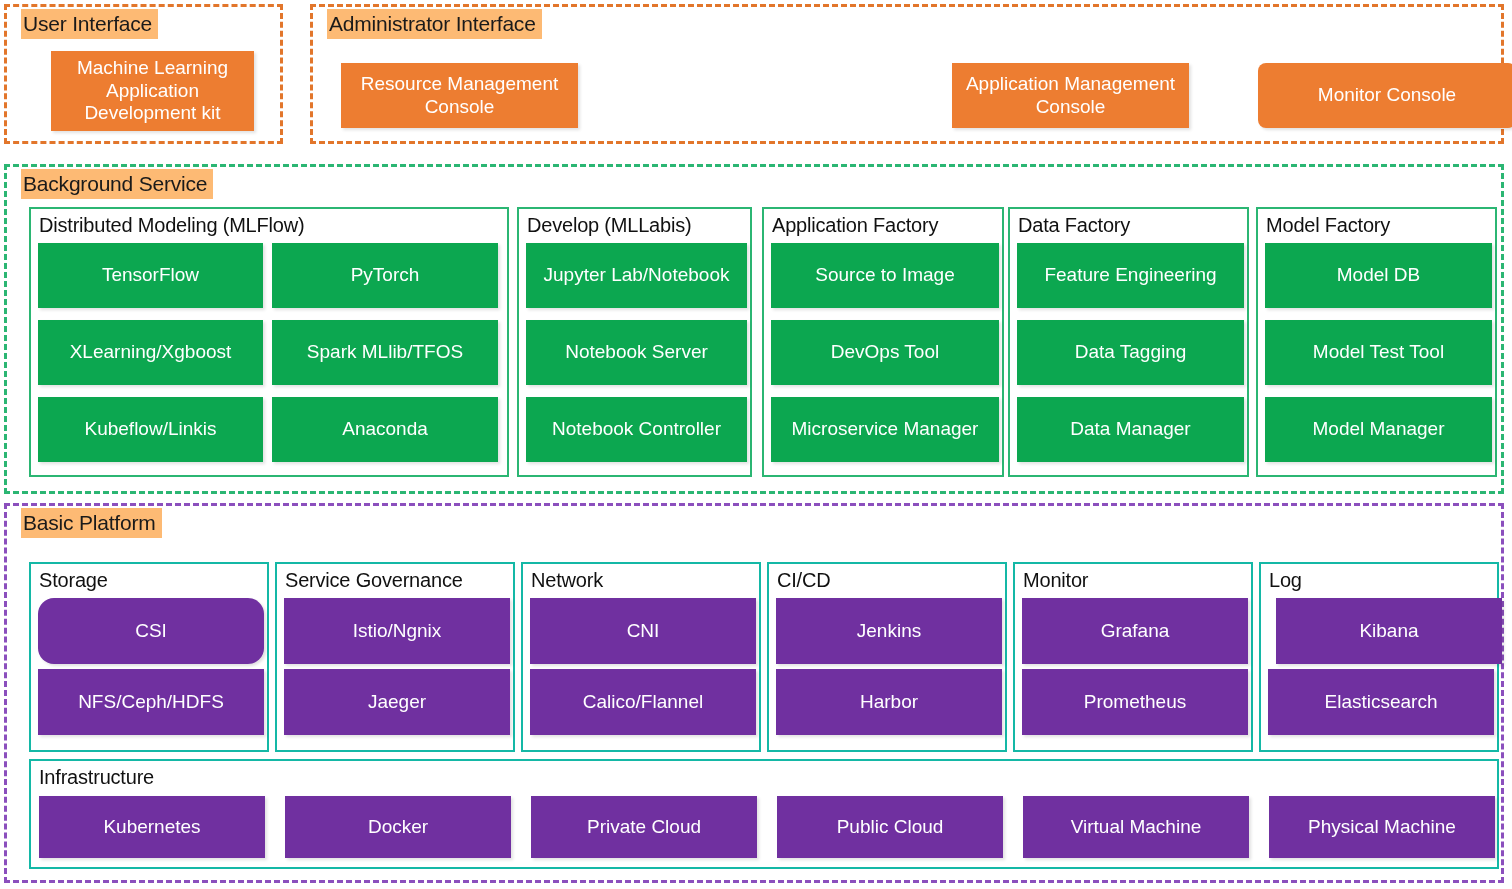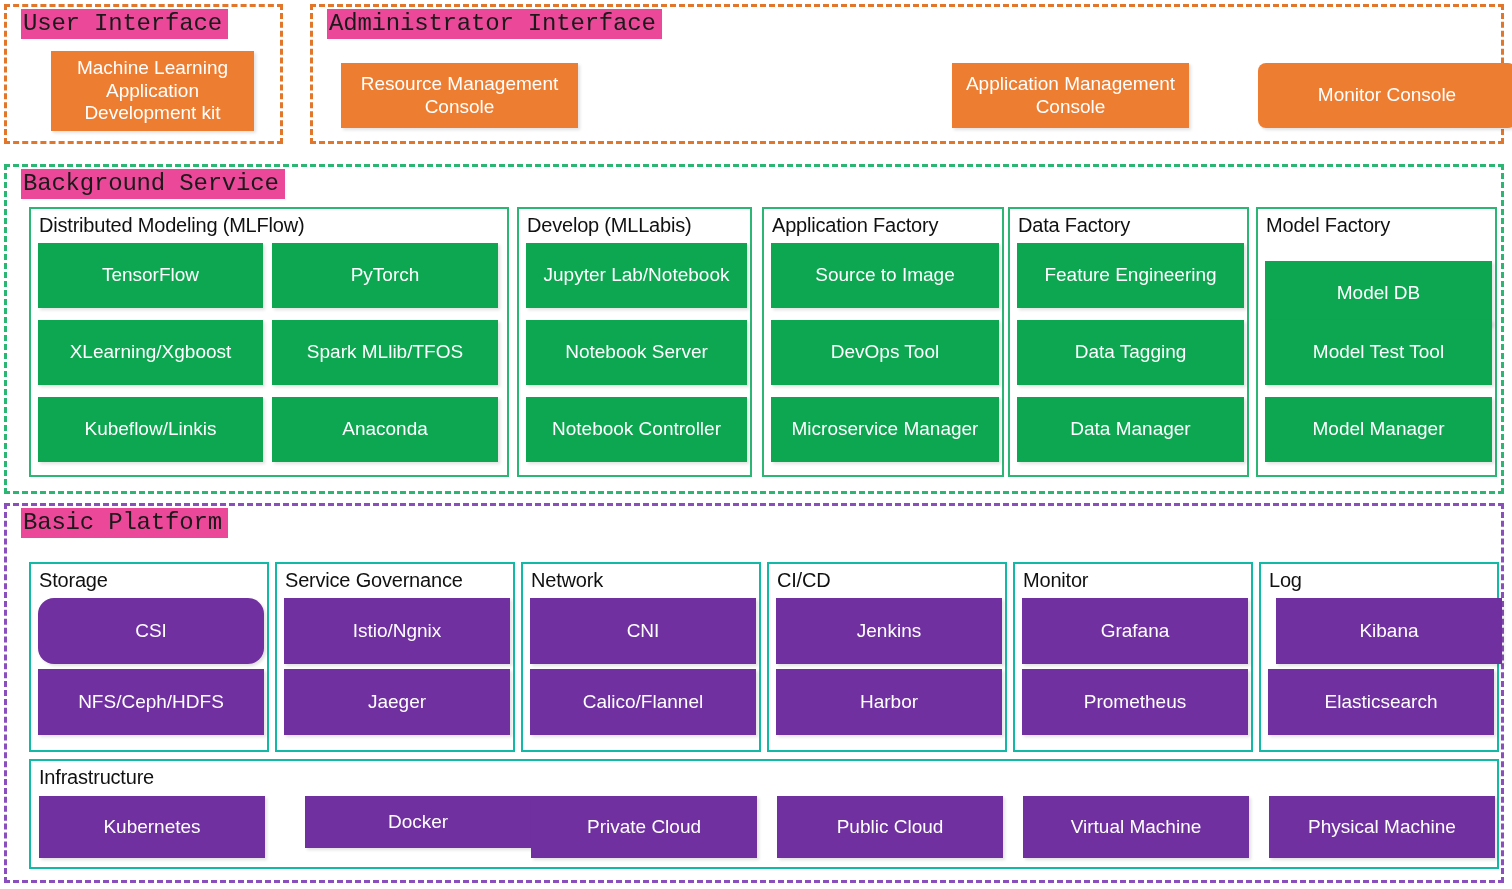--- a/index.html
+++ b/index.html
@@ -22,28 +22,27 @@
     background: #ffffff;
   }
   .band-orange { border: 3px dashed #E2762B; }
   .band-green  { border: 3px dashed #2BB673; }
   .band-purple { border: 3px dashed #8B4FBD; }
 
   .band-title {
     position: absolute;
     top: 2px;
     left: 14px;
-    font-size: 24px;
+    font-size: 21px;
     color: #1a1a1a;
-    background: #ec4899;
+    background: #fdba74;
     padding: 0 6px 0 2px;
     line-height: 30px;
     white-space: nowrap;
     letter-spacing: -0.2px;
-    font-family: Liberation Mono, monospace;
   }
 
   
   .panel {
     position: absolute;
     box-sizing: border-box;
     background: #ffffff;
   }
   .panel-green  { border: 2px solid #2BB673; }
   .panel-purple { border: 2px solid #14b8a6; }
@@ -121,21 +120,21 @@
 
   <div class="panel panel-green" style="left:1001px; top:40px; width:241px; height:270px;">
     <div class="panel-title">Data Factory</div>
     <div class="tile tile-green" style="left:7px; top:34px; width:227px; height:65px;">Feature Engineering</div>
     <div class="tile tile-green" style="left:7px; top:111px; width:227px; height:65px;">Data Tagging</div>
     <div class="tile tile-green" style="left:7px; top:188px; width:227px; height:65px;">Data Manager</div>
   </div>
 
   <div class="panel panel-green" style="left:1249px; top:40px; width:241px; height:270px;">
     <div class="panel-title">Model Factory</div>
-    <div class="tile tile-green" style="left:7px; top:34px; width:227px; height:65px;margin-top:18px;">Model DB</div>
+    <div class="tile tile-green" style="left:7px; top:34px; width:227px; height:65px;">Model DB</div>
     <div class="tile tile-green" style="left:7px; top:111px; width:227px; height:65px;">Model Test Tool</div>
     <div class="tile tile-green" style="left:7px; top:188px; width:227px; height:65px;">Model Manager</div>
   </div>
 </div>
 
 <div class="band band-purple" style="left:4px; top:503px; width:1500px; height:380px;">
   <div class="band-title">Basic Platform</div>
 
   <div class="panel panel-purple" style="left:22px; top:56px; width:240px; height:190px;">
     <div class="panel-title">Storage</div>
@@ -169,19 +168,19 @@
 
   <div class="panel panel-purple" style="left:1252px; top:56px; width:240px; height:190px;">
     <div class="panel-title">Log</div>
     <div class="tile tile-purple" style="left:7px; top:34px; width:226px; height:66px;margin-left:8px;">Kibana</div>
     <div class="tile tile-purple" style="left:7px; top:105px; width:226px; height:66px;">Elasticsearch</div>
   </div>
 
   <div class="panel panel-purple" style="left:22px; top:253px; width:1470px; height:110px;">
     <div class="panel-title">Infrastructure</div>
     <div class="tile tile-purple" style="left:8px; top:35px; width:226px; height:62px;">Kubernetes</div>
-    <div class="tile tile-purple" style="left:254px; top:35px; width:226px; height:52px;margin-left:20px;">Docker</div>
+    <div class="tile tile-purple" style="left:254px; top:35px; width:226px; height:62px;">Docker</div>
     <div class="tile tile-purple" style="left:500px; top:35px; width:226px; height:62px;">Private Cloud</div>
     <div class="tile tile-purple" style="left:746px; top:35px; width:226px; height:62px;">Public Cloud</div>
     <div class="tile tile-purple" style="left:992px; top:35px; width:226px; height:62px;">Virtual Machine</div>
     <div class="tile tile-purple" style="left:1238px; top:35px; width:226px; height:62px;">Physical Machine</div>
   </div>
 </div>
 
 </body></html>

